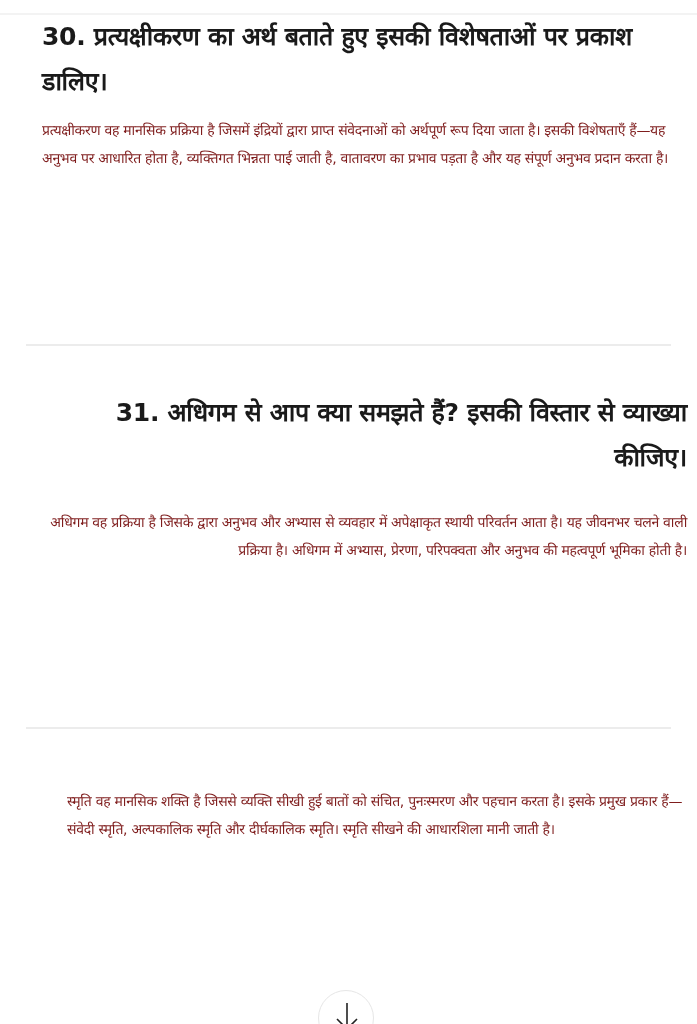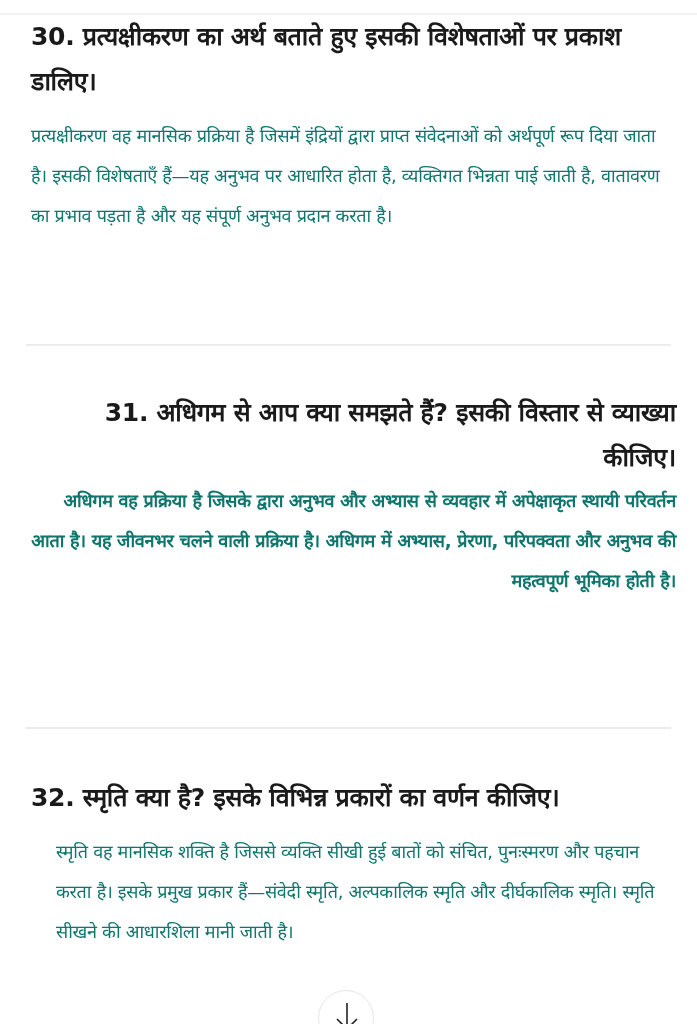--- a/index.html
+++ b/index.html
@@ -23,37 +23,37 @@
       background: #f3f3f3;
     }
     .content {
       position: absolute;
       left: 26px;
       top: 0;
       width: 645px;
     }
     .qa-block {
       position: absolute;
-      left: 5px;
+      left: 16px;
       width: 645px;
     }
     .question {
       margin: 0;
       font-size: 25px;
       font-weight: bold;
       color: #1a1a1a;
       line-height: 45px;
       letter-spacing: -0.3px;
     }
     .answer {
       margin: 0;
-      font-size: 18px;
+      font-size: 14px;
       font-weight: normal;
-      color: #0f766e;
-      line-height: 40px;
+      color: #7f1d1d;
+      line-height: 28px;
       letter-spacing: -0.3px;
     }
     .divider {
       position: absolute;
       left: 0;
       width: 645px;
       height: 2px;
       background: #ececec;
       border: none;
       margin: 0;
@@ -85,27 +85,26 @@
 
   <section class="qa-block" style="top:14px;">
     <h2 class="question">30. प्रत्यक्षीकरण का अर्थ बताते हुए इसकी विशेषताओं पर प्रकाश डालिए।</h2>
     <p class="answer" style="margin-top:12px;">प्रत्यक्षीकरण वह मानसिक प्रक्रिया है जिसमें इंद्रियों द्वारा प्राप्त संवेदनाओं को अर्थपूर्ण रूप दिया जाता है। इसकी विशेषताएँ हैं—यह अनुभव पर आधारित होता है, व्यक्तिगत भिन्नता पाई जाती है, वातावरण का प्रभाव पड़ता है और यह संपूर्ण अनुभव प्रदान करता है।</p>
   </section>
 
   <hr class="divider" style="top:344px;">
 
   <section class="qa-block" style="top:390px;text-align:right;">
     <h2 class="question">31. अधिगम से आप क्या समझते हैं? इसकी विस्तार से व्याख्या कीजिए।</h2>
-    <p class="answer" style="margin-top:1px;font-weight:bold;">अधिगम वह प्रक्रिया है जिसके द्वारा अनुभव और अभ्यास से व्यवहार में अपेक्षाकृत स्थायी परिवर्तन आता है। यह जीवनभर चलने वाली प्रक्रिया है। अधिगम में अभ्यास, प्रेरणा, परिपक्वता और अनुभव की महत्वपूर्ण भूमिका होती है।</p>
+    <p class="answer" style="margin-top:28px;">अधिगम वह प्रक्रिया है जिसके द्वारा अनुभव और अभ्यास से व्यवहार में अपेक्षाकृत स्थायी परिवर्तन आता है। यह जीवनभर चलने वाली प्रक्रिया है। अधिगम में अभ्यास, प्रेरणा, परिपक्वता और अनुभव की महत्वपूर्ण भूमिका होती है।</p>
   </section>
 
   <hr class="divider" style="top:727px;">
 
   <section class="qa-block" style="top:775px;">
-    <h2 class="question">32. स्मृति क्या है? इसके विभिन्न प्रकारों का वर्णन कीजिए।</h2>
     <p class="answer" style="margin-top:12px;margin-left:25px;">स्मृति वह मानसिक शक्ति है जिससे व्यक्ति सीखी हुई बातों को संचित, पुनःस्मरण और पहचान करता है। इसके प्रमुख प्रकार हैं—संवेदी स्मृति, अल्पकालिक स्मृति और दीर्घकालिक स्मृति। स्मृति सीखने की आधारशिला मानी जाती है।</p>
   </section>
 
 </main>
 
 <div class="scroll-down-button">
   <svg width="24" height="30" viewBox="0 0 24 30">
     <line x1="12" y1="2" x2="12" y2="28" stroke="#222" stroke-width="1.6"></line>
     <polyline points="2,18 12,28 22,18" fill="none" stroke="#222" stroke-width="1.6"></polyline>
   </svg>

